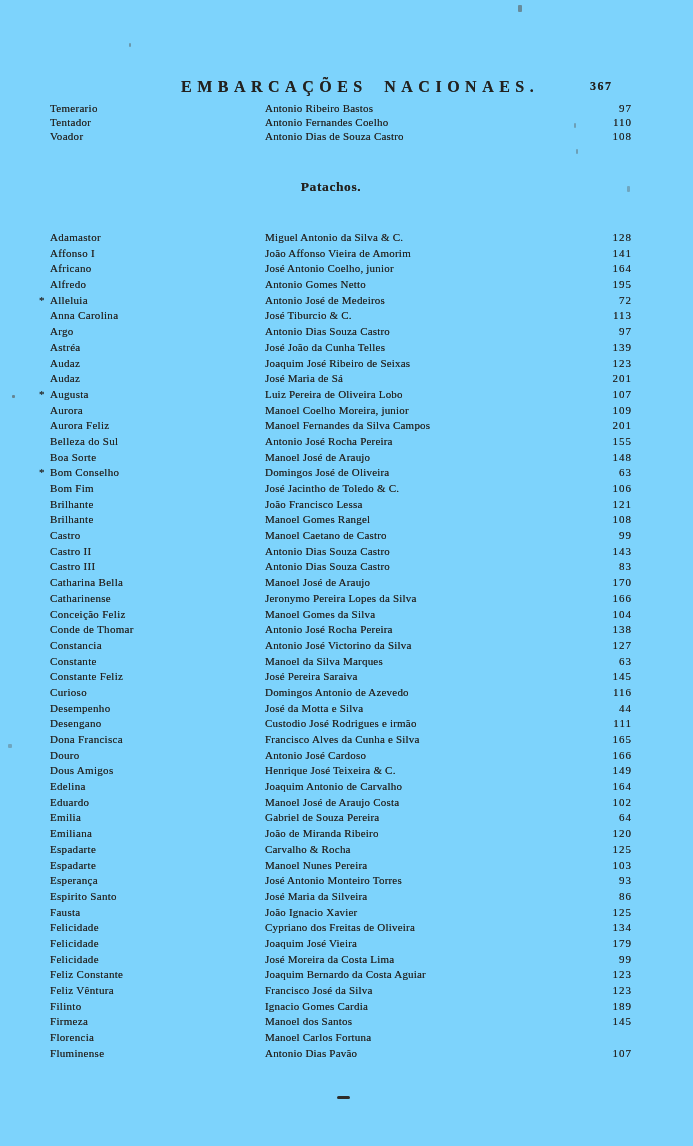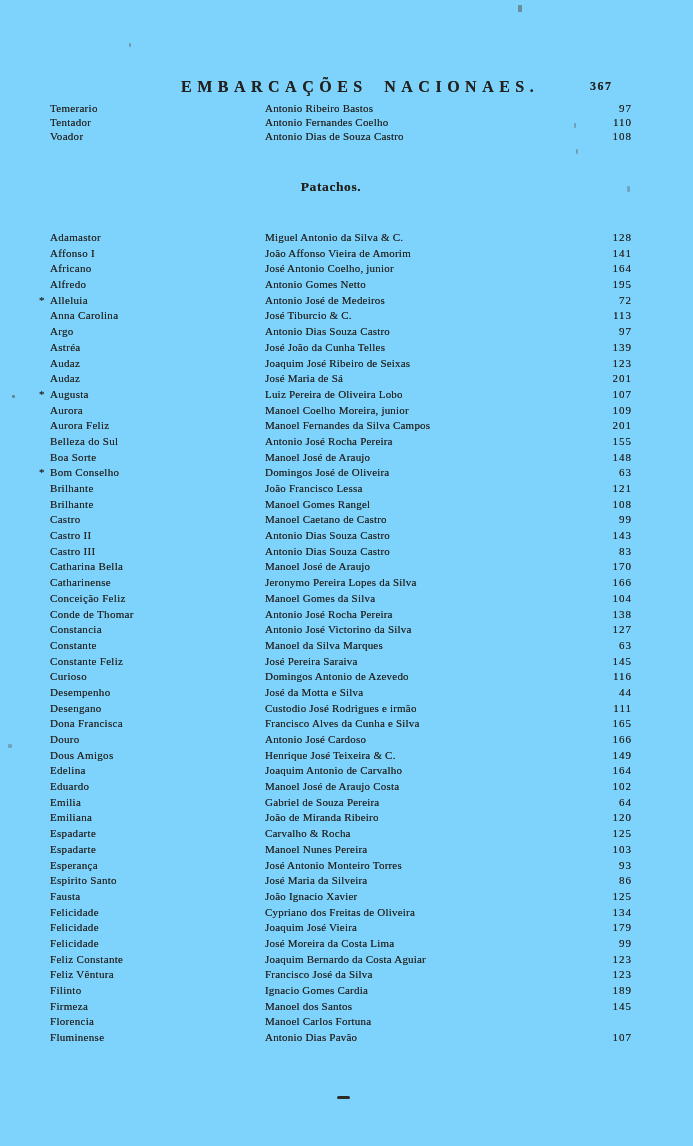--- a/index.html
+++ b/index.html
@@ -147,20 +147,25 @@
         <span class="c-owner">Manoel José de Araujo</span>
         <span class="c-tons">148</span>
       </div>
       <div class="row">
         <span class="c-mark">*</span>
         <span class="c-name">Bom Conselho</span>
         <span class="c-owner">Domingos José de Oliveira</span>
         <span class="c-tons">63</span>
       </div>
       <div class="row">
+        <span class="c-name">Bom Fim</span>
+        <span class="c-owner">José Jacintho de Toledo &amp; C.</span>
+        <span class="c-tons">106</span>
+      </div>
+      <div class="row">
         <span class="c-name">Brilhante</span>
         <span class="c-owner">João Francisco Lessa</span>
         <span class="c-tons">121</span>
       </div>
       <div class="row">
         <span class="c-name">Brilhante</span>
         <span class="c-owner">Manoel Gomes Rangel</span>
         <span class="c-tons">108</span>
       </div>
       <div class="row">

